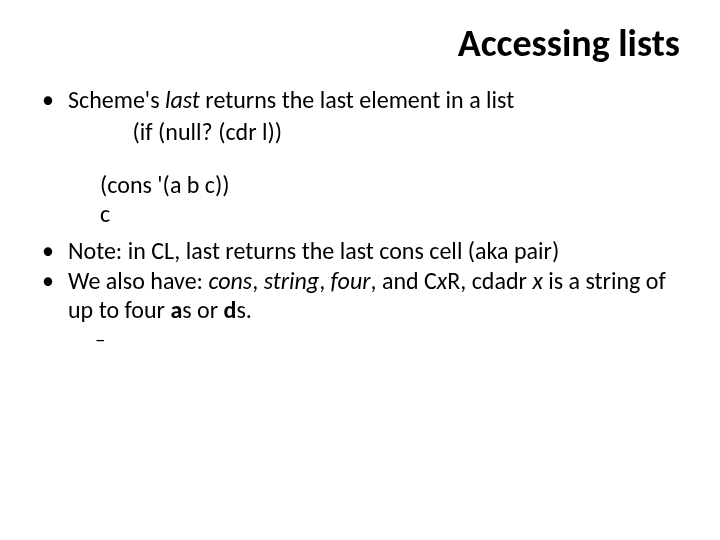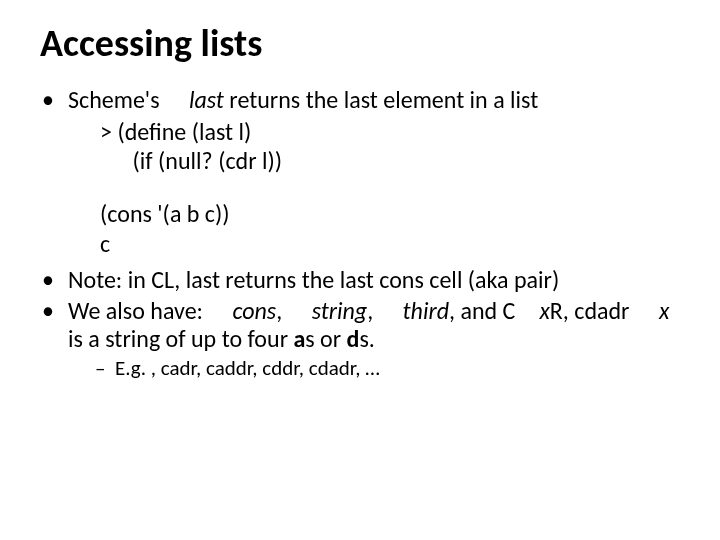--- a/index.html
+++ b/index.html
@@ -6,21 +6,21 @@
   body {
     width: 720px;
     height: 540px;
     background: #fff;
     font-family: Calibri, Arial, sans-serif;
     color: #000;
     padding: 20px 40px 20px 40px;
     overflow: hidden;
   }
   .title {
-    text-align: left;
+    text-align: right;
     font-size: 38px;
     font-weight: 700;
     margin-bottom: 20px;
   }
   .content {
     font-size: 24px;
     line-height: 1.2;
   }
   .bullet {
     display: flex;
@@ -44,55 +44,53 @@
   .sub {
     display: flex;
     padding-left: 55px;
     font-size: 21px;
     line-height: 1.2;
   }
   .sub .dash {
     width: 20px;
     flex-shrink: 0;
   }
-  .ital { font-style: italic; margin-left: 24px; }
+  .ital { font-style: italic; }
   .bold { font-weight: 700; }
 </style>
 </head>
 <body>
 
 <div class="title">Accessing lists</div>
 
 <div class="content">
 
   <div class="bullet">
     <div class="dot">•</div>
     <div class="text">
       <span>Scheme's </span><span class="ital">last</span><span> returns the last element in a list</span>
     </div>
   </div>
 
   <div class="code">
-    <div>&gt; (define (last l)</div>
     <div>&nbsp;&nbsp;&nbsp;&nbsp;&nbsp;&nbsp;(if (null? (cdr l))</div>
     <div style="height:24px"></div>
     <div>(cons  '(a  b  c))</div>
     <div>c</div>
   </div>
 
   <div class="bullet">
     <div class="dot">•</div>
     <div class="text">Note: in CL, last returns the last cons cell (aka pair)</div>
   </div>
 
   <div class="bullet">
     <div class="dot">•</div>
     <div class="text">
-      <span>We also have: </span><span class="ital">cons</span><span>, </span><span class="ital">string</span><span>, </span><span class="ital">third</span><span>, and C</span><span class="ital">x</span><span>R, cdadr </span><span class="ital">x</span><span> is a string of up to four </span><span class="bold">a</span><span>s or </span><span class="bold">d</span><span>s.</span>
+      <span>We also have: </span><span class="ital">cons</span><span>, </span><span class="ital">string</span><span>, </span><span class="ital">four</span><span>, and C</span><span class="ital">x</span><span>R, cdadr </span><span class="ital">x</span><span> is a string of up to four </span><span class="bold">a</span><span>s or </span><span class="bold">d</span><span>s.</span>
     </div>
   </div>
 
   <div class="sub">
     <div class="dash">–</div>
-    <div>E.g. , cadr, caddr, cddr, cdadr, …</div>
   </div>
 
 </div>
 
 </body></html>

